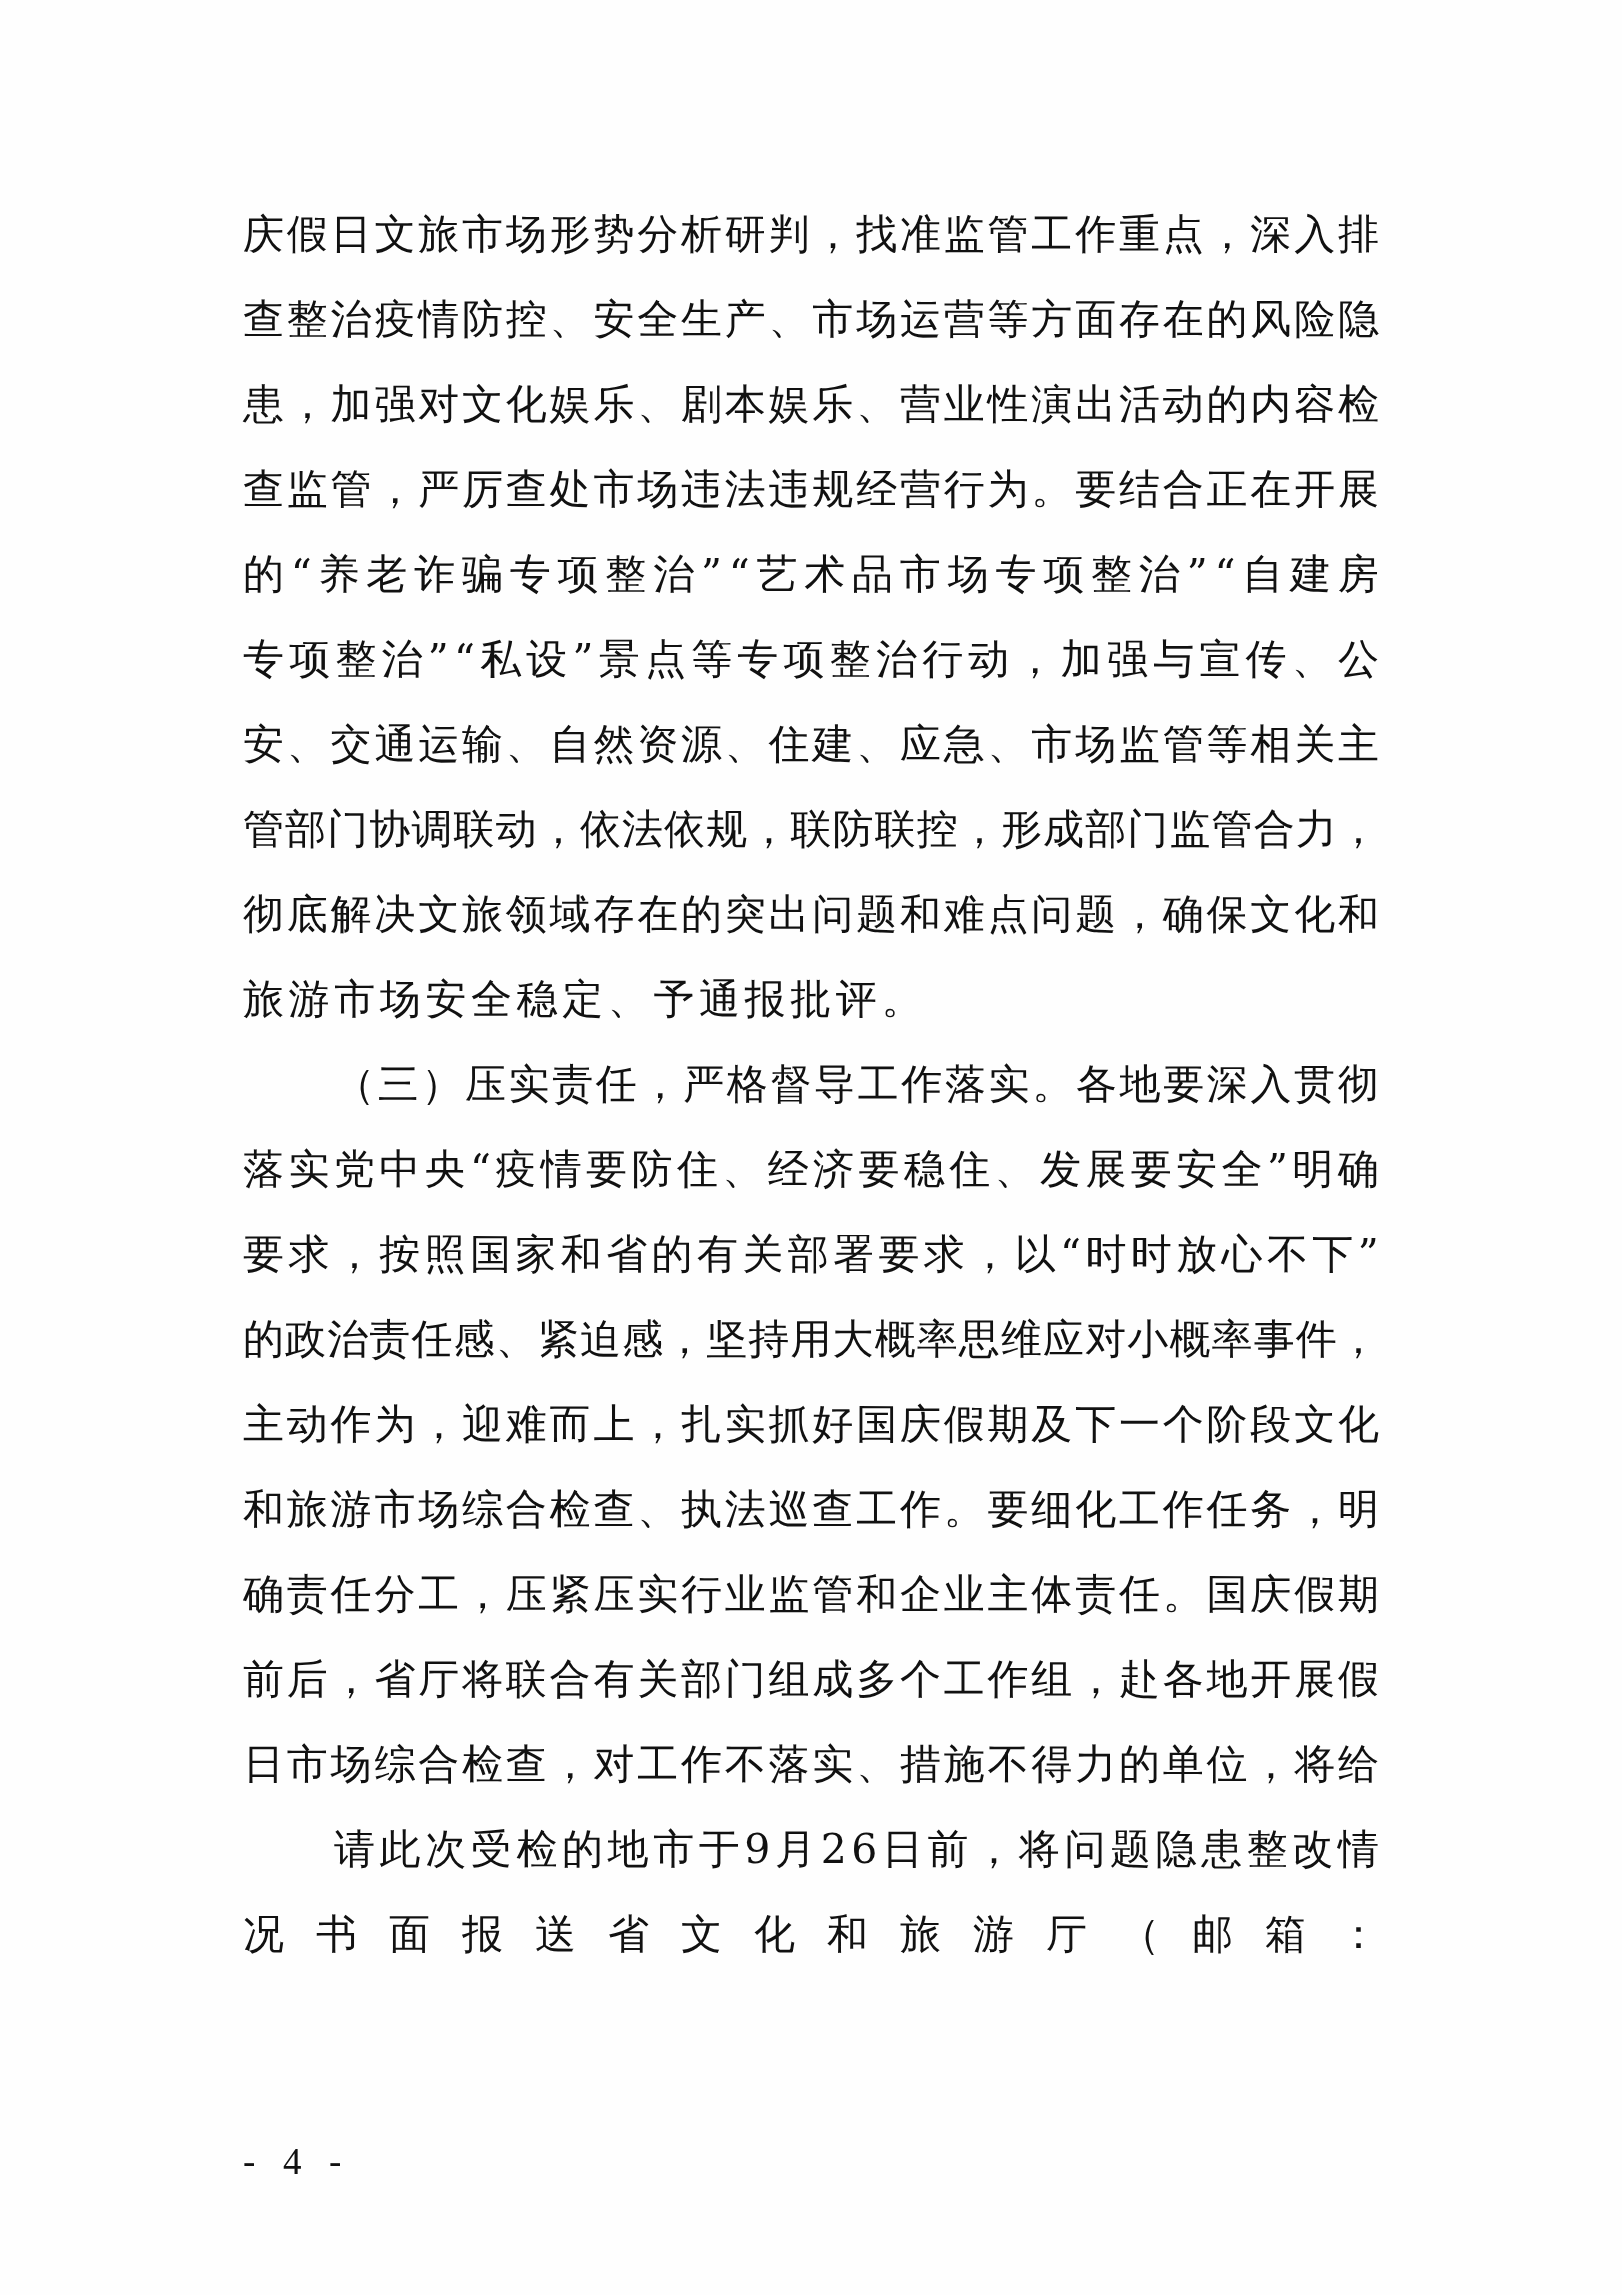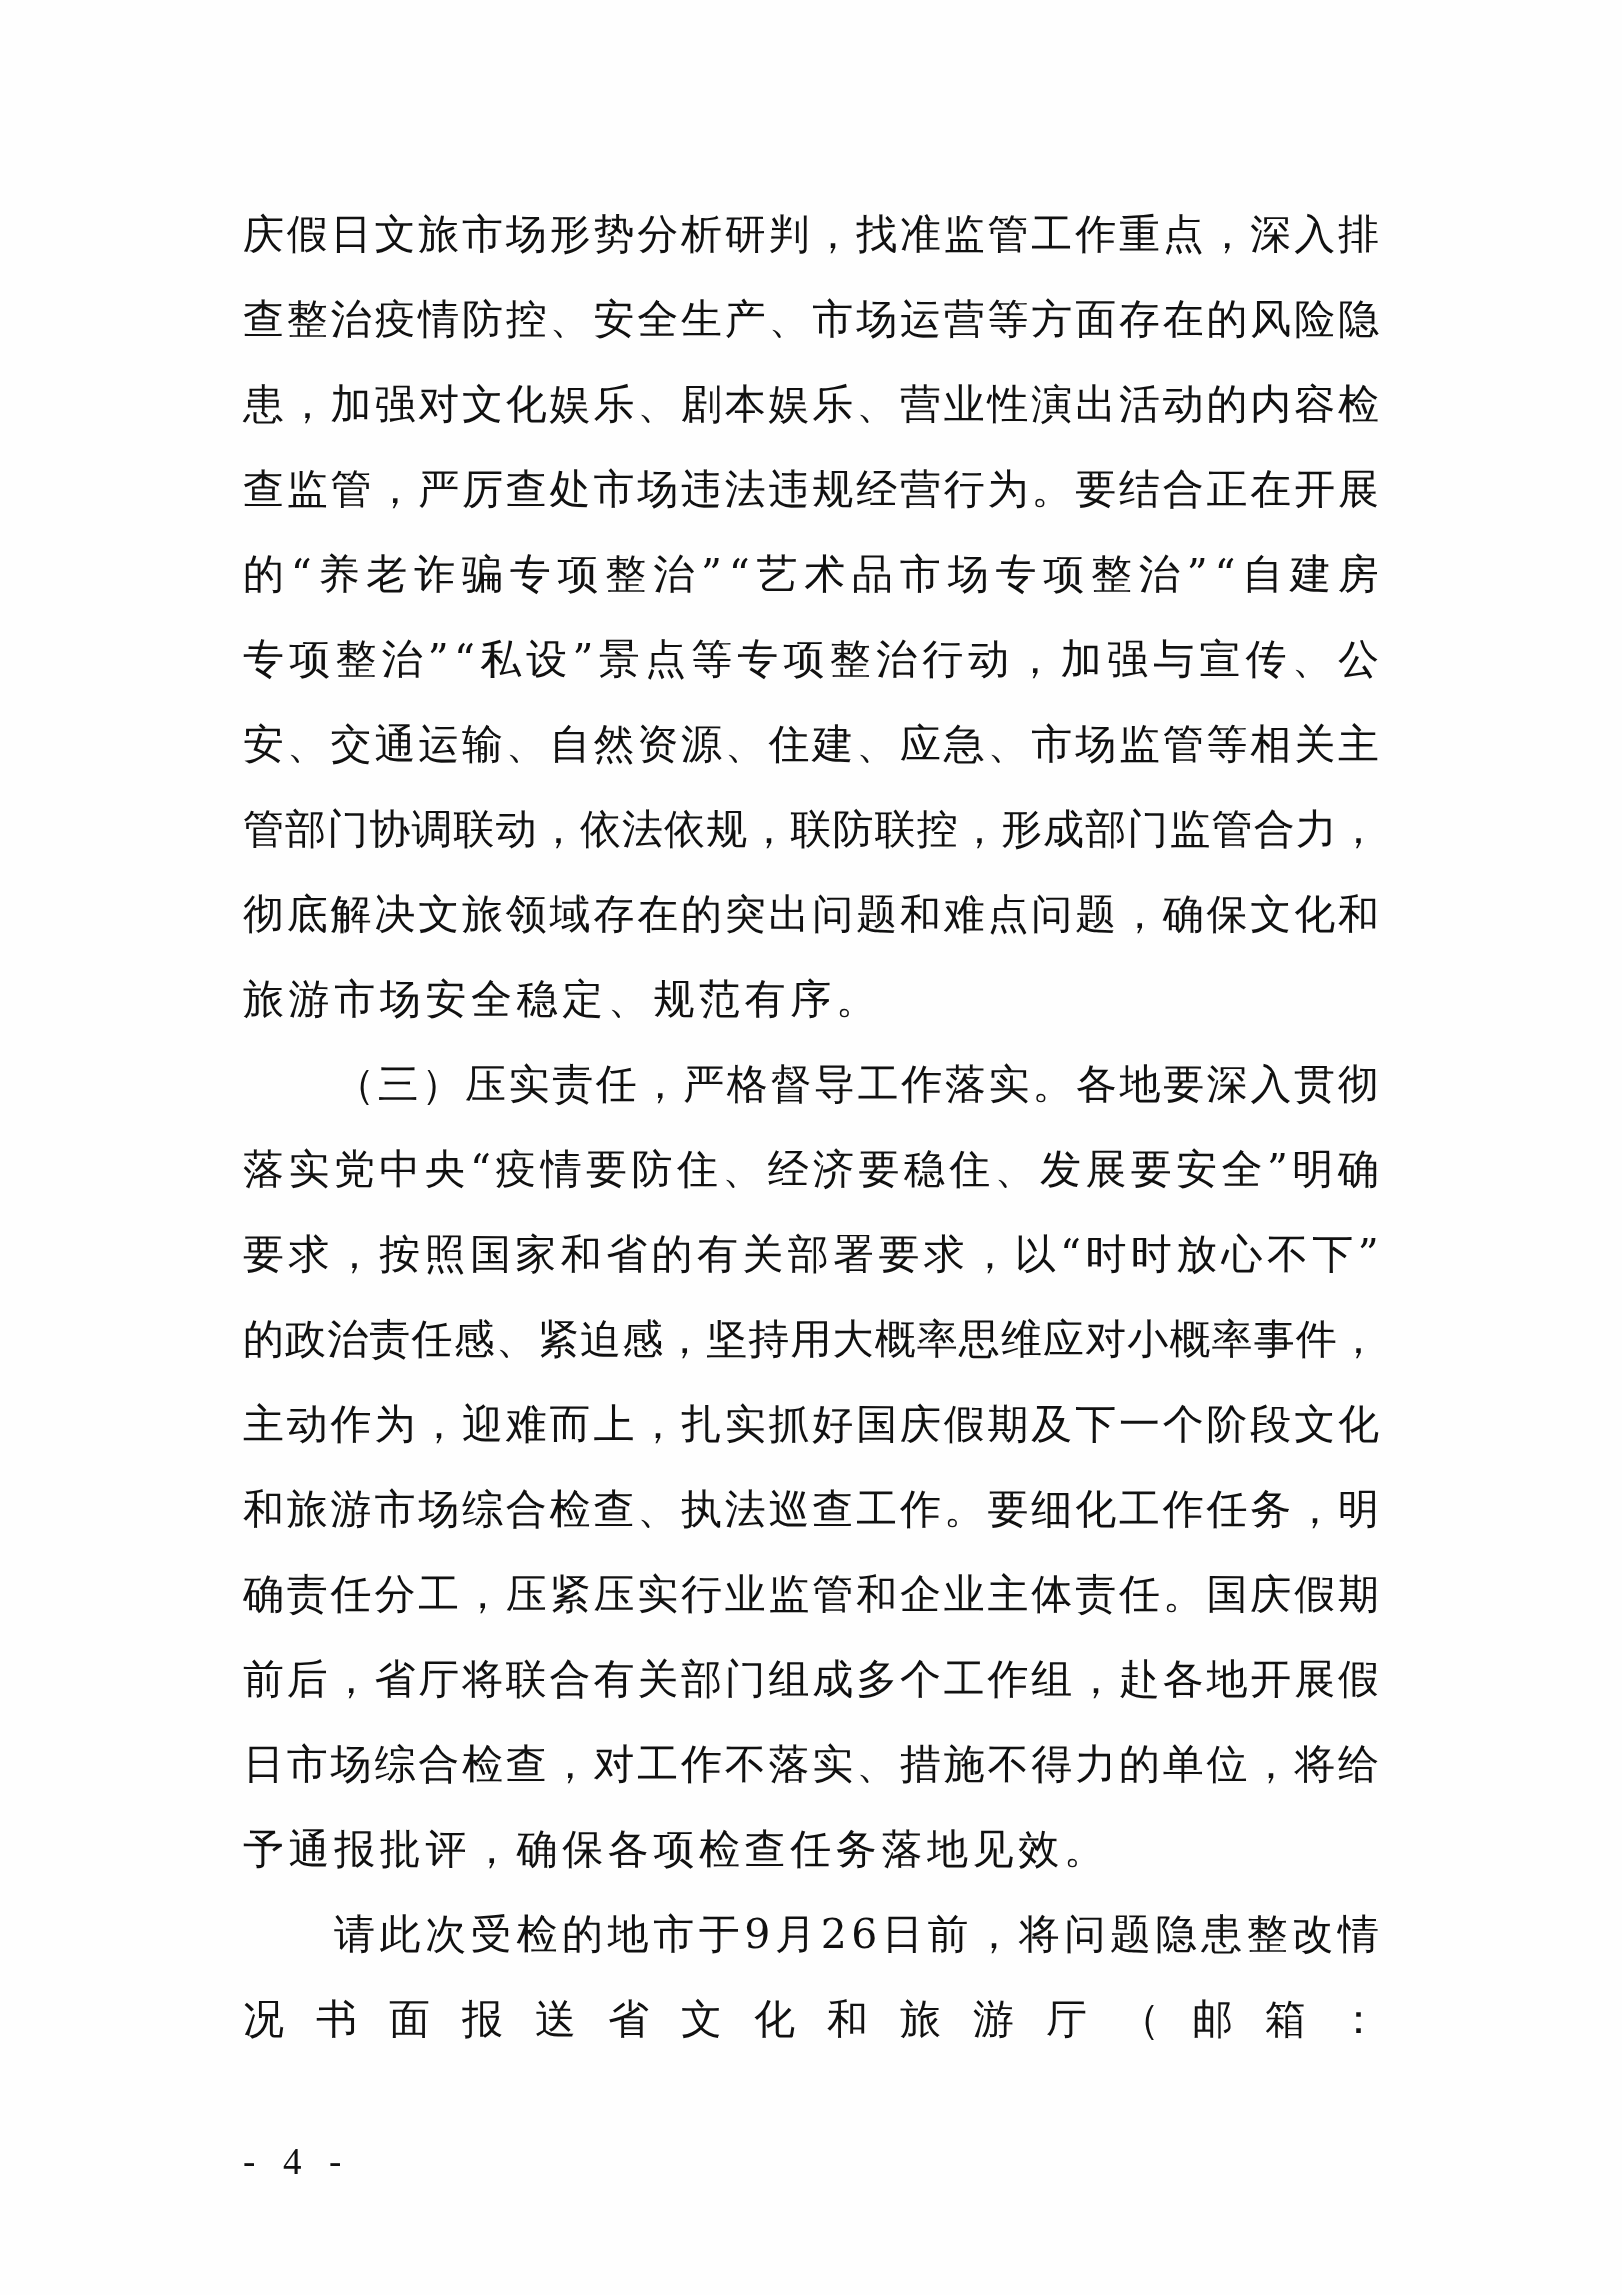--- a/index.html
+++ b/index.html
@@ -277,21 +277,21 @@
         <span>点</span>
         <span>问</span>
         <span>题</span>
         <span>，</span>
         <span>确</span>
         <span>保</span>
         <span>文</span>
         <span>化</span>
         <span>和</span>
       </span>
-    <span class="line short">旅游市场安全稳定、规范有序。</span>
+    <span class="line short">旅游市场安全稳定、予通报批评。</span>
     <span class="line indent" style="display: flex; justify-content: space-between; align-items: center;">
         <span>（</span>
         <span>三</span>
         <span>）</span>
         <span>压</span>
         <span>实</span>
         <span>责</span>
         <span>任</span>
         <span>，</span>
         <span>严</span>
@@ -529,21 +529,20 @@
         <span>不</span>
         <span>得</span>
         <span>力</span>
         <span>的</span>
         <span>单</span>
         <span>位</span>
         <span>，</span>
         <span>将</span>
         <span>给</span>
       </span>
-    <span class="line short">予通报批评，确保各项检查任务落地见效。</span>
     <span class="line indent" style="display: flex; justify-content: space-between; align-items: center;">
         <span>请</span>
         <span>此</span>
         <span>次</span>
         <span>受</span>
         <span>检</span>
         <span>的</span>
         <span>地</span>
         <span>市</span>
         <span>于</span>

